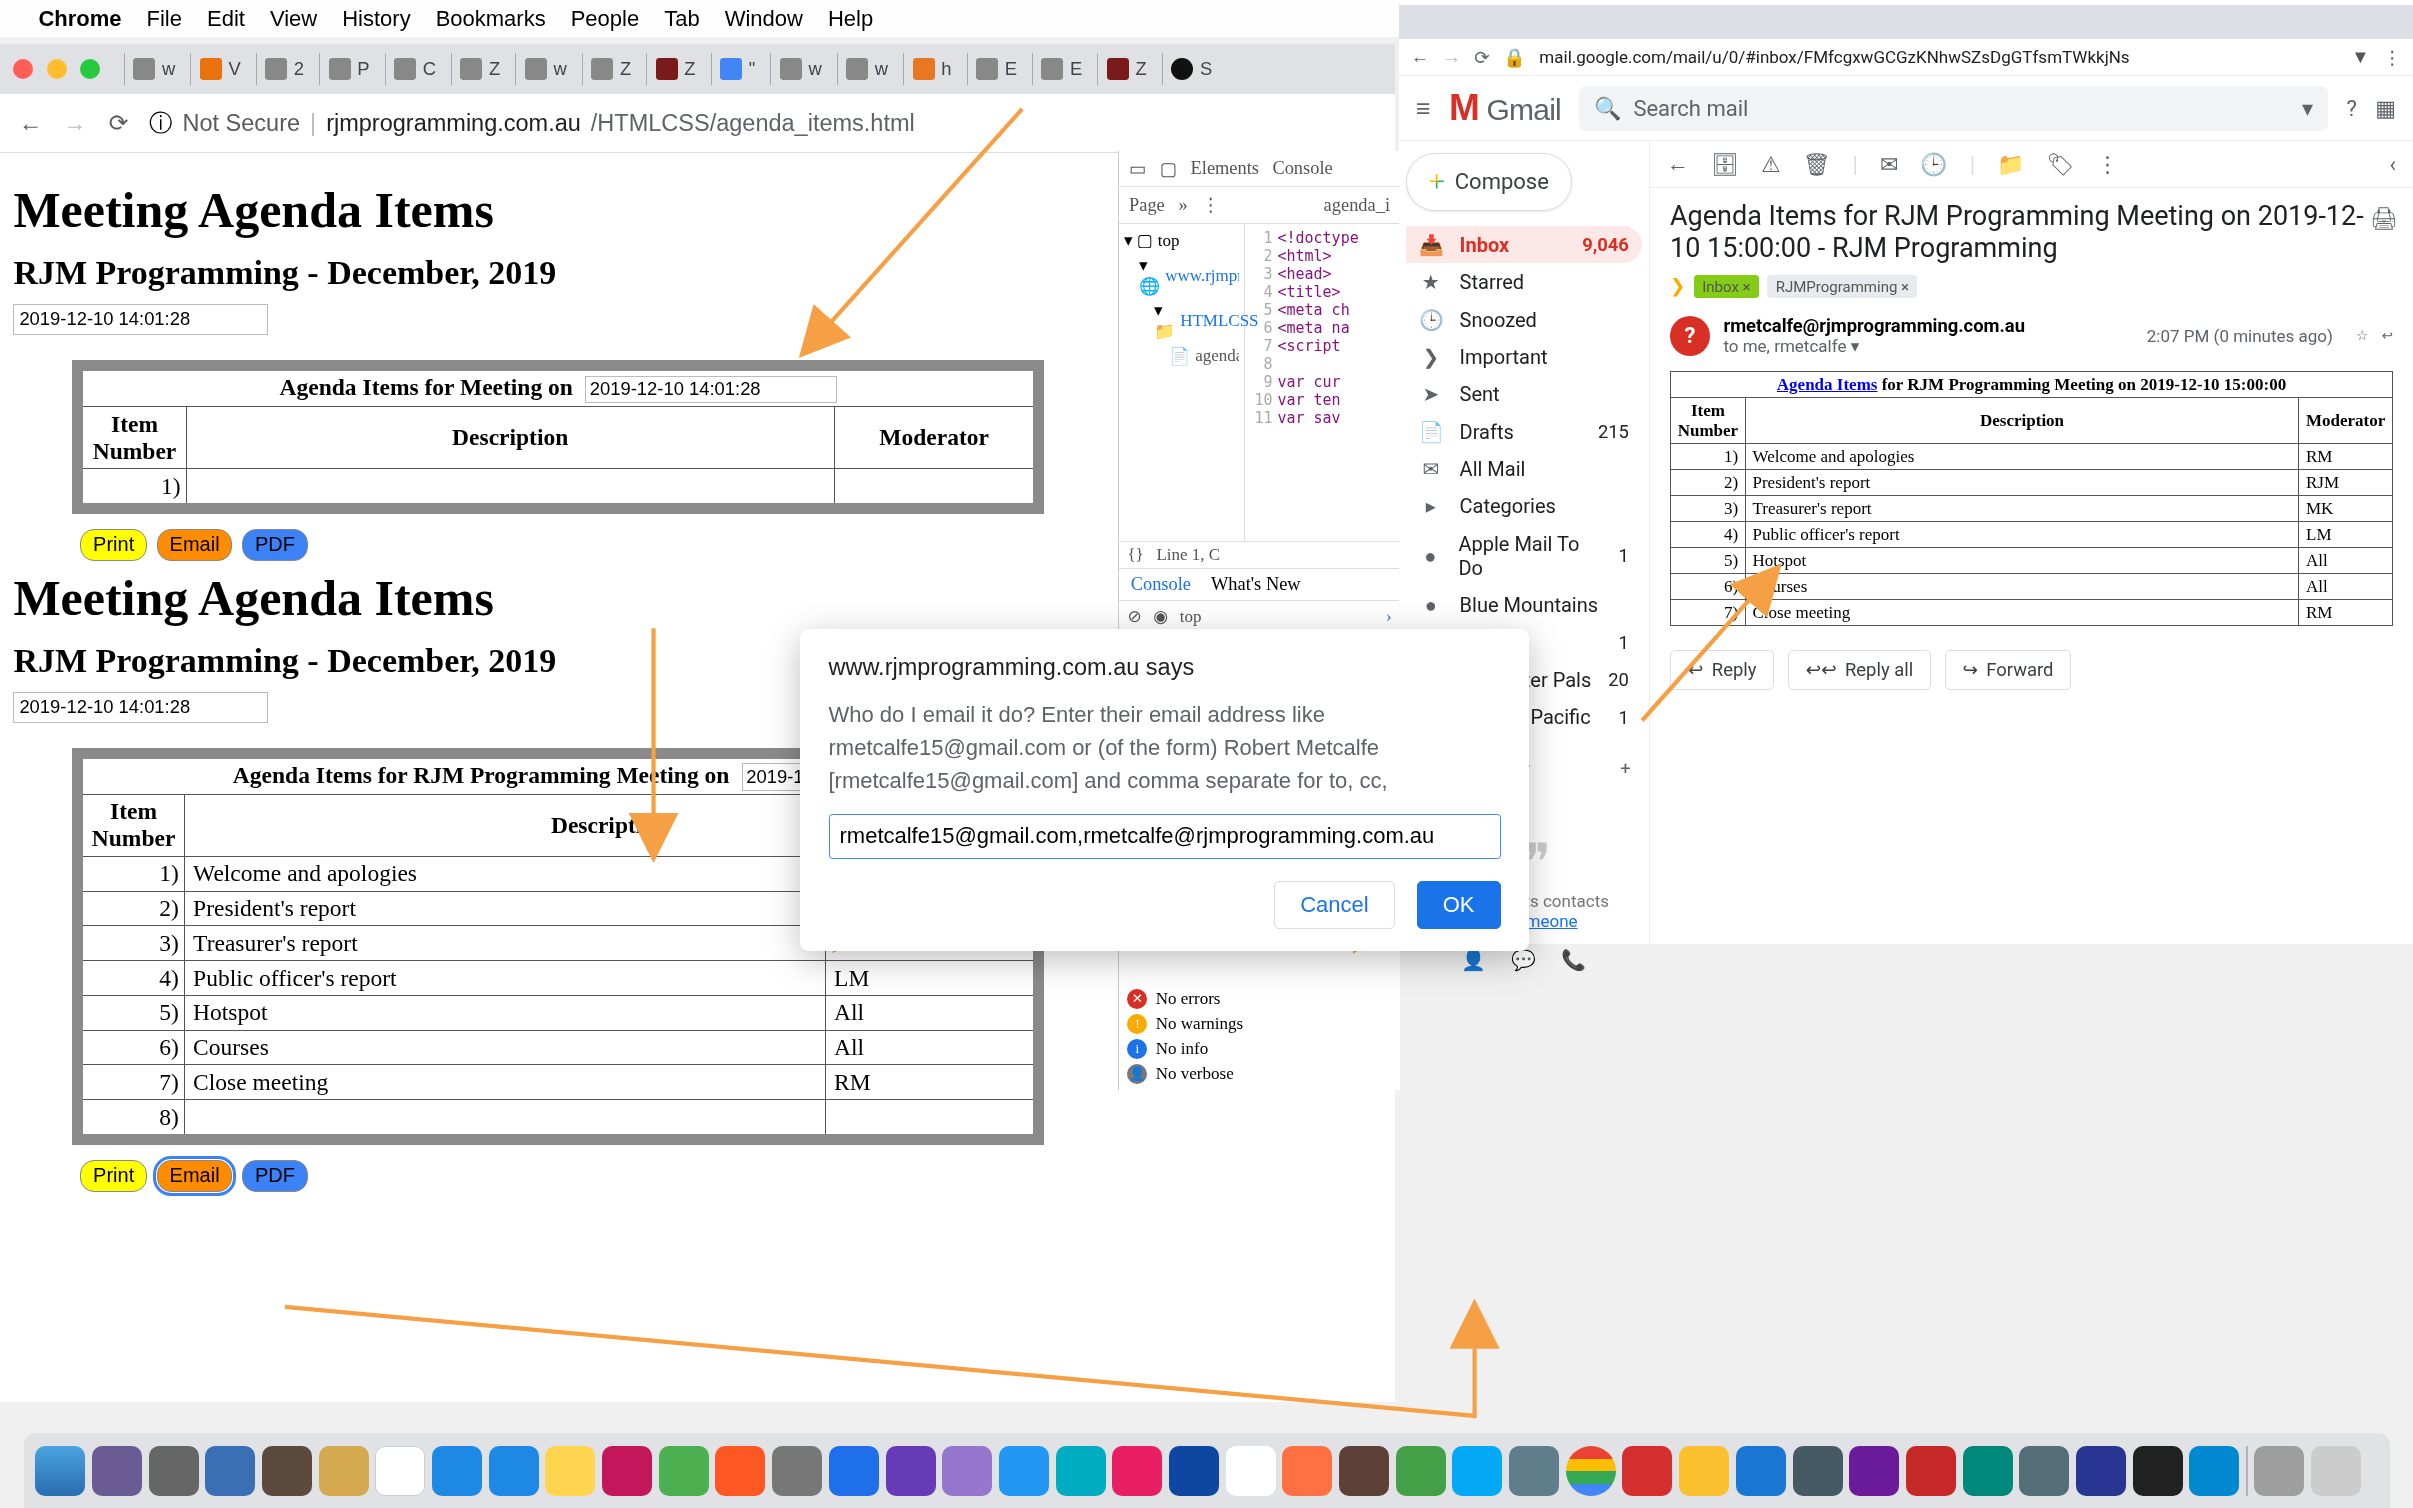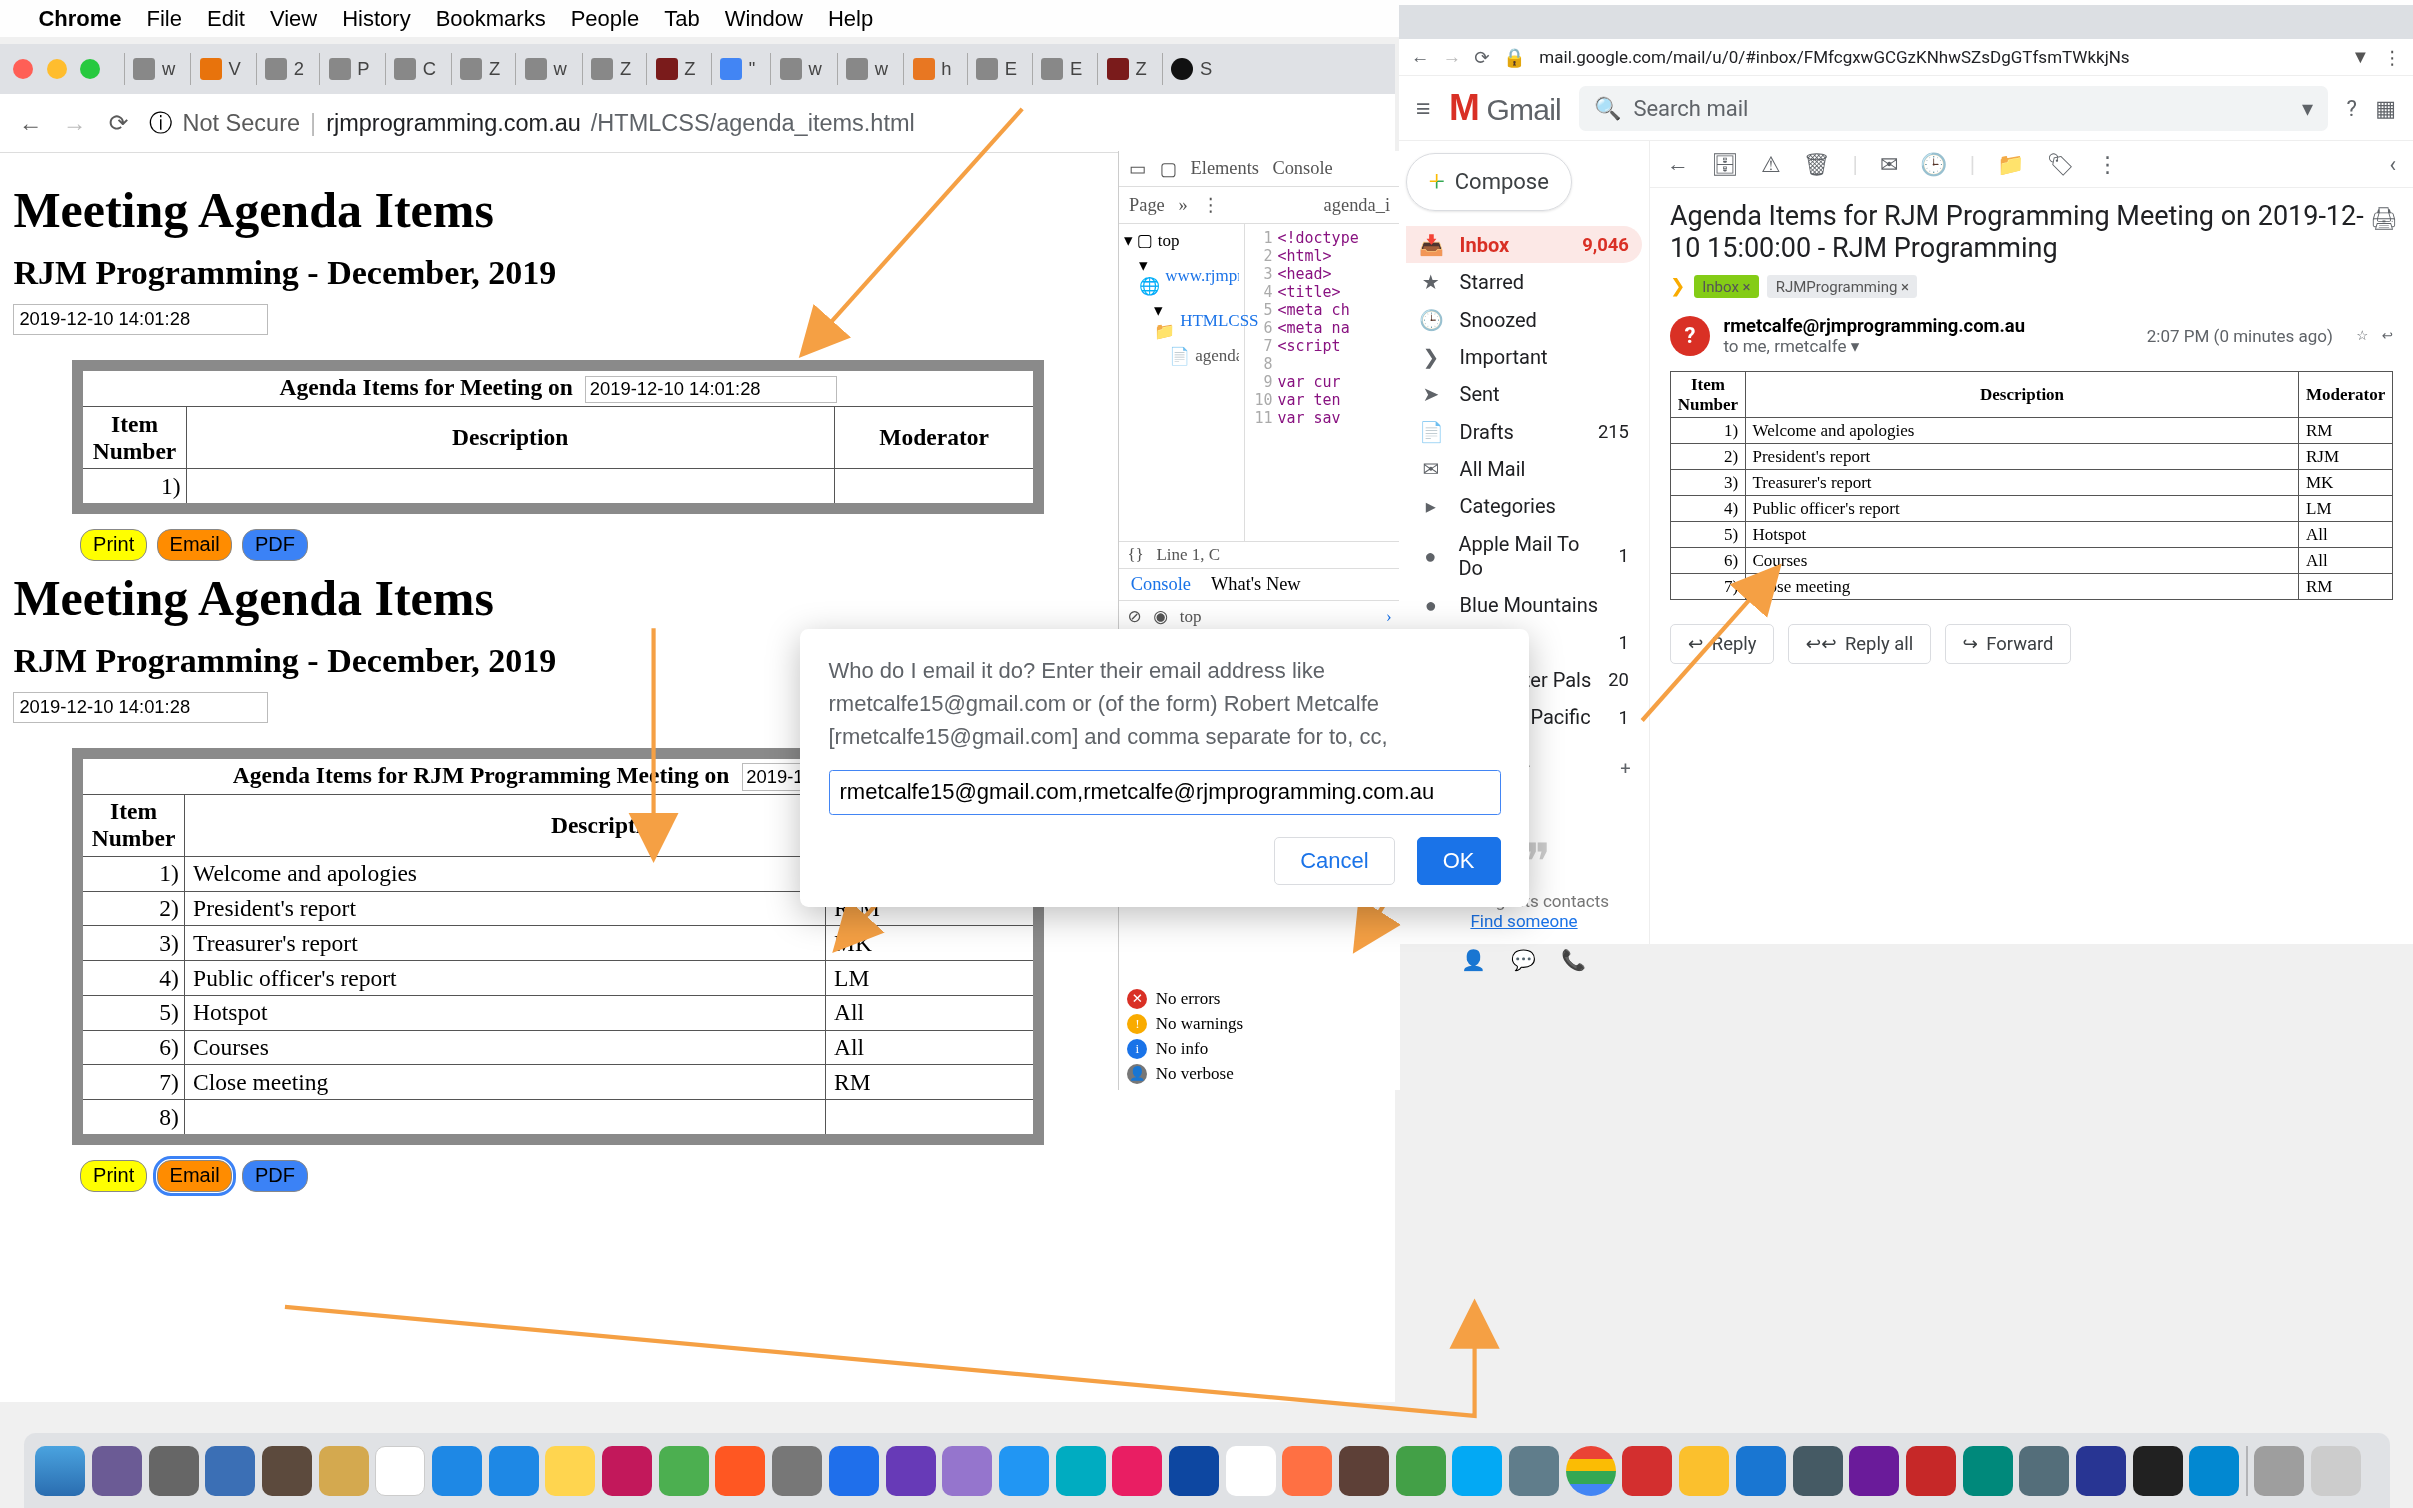--- a/index.html
+++ b/index.html
@@ -662,20 +662,25 @@
         </div>
         <div class="time">2:07 PM (0 minutes ago)</div>
         <div class="aux">
           <span>☆</span>
           <span>↩</span>
         </div>
       </div>
 
       <table class="mini-agenda">
         <tbody>
+            <tr class="title">
+              <td colspan="3">
+          <span class="lnk">Agenda Items</span><span> for RJM Programming Meeting on 2019-12-10 15:00:00</span>
+        </td>
+            </tr>
         <tr>
           <th style="width:59px">Item Number</th>
           <th>Description</th>
           <th style="width:92px">Moderator</th>
         </tr>
         </tbody>
           <tbody id="mini-body">
             <tr>
               <td class="n">1)</td>
   <td>Welcome and apologies</td>
@@ -726,20 +731,21 @@
         <div class="rbtn">
             <span>↪</span>
             <span>Forward</span>
           </div>
       </div>
     </div>
   </div>
 </div>
 
 <div class="dialog">
+  <div class="dtitle">www.rjmprogramming.com.au says</div>
   <div class="dmsg">Who do I email it do?  Enter their email address like rmetcalfe15@gmail.com or (of the form) Robert Metcalfe [rmetcalfe15@gmail.com] and comma separate for to, cc,</div>
   <input value="rmetcalfe15@gmail.com,rmetcalfe@rjmprogramming.com.au" style="">
   <div class="drow">
     <button class="dbtn">Cancel</button>
     <button class="dbtn ok">OK</button>
   </div>
 </div>
 
 <svg class="arrows" width="2413" height="1508" viewBox="0 0 2880 1800">
   <defs>

